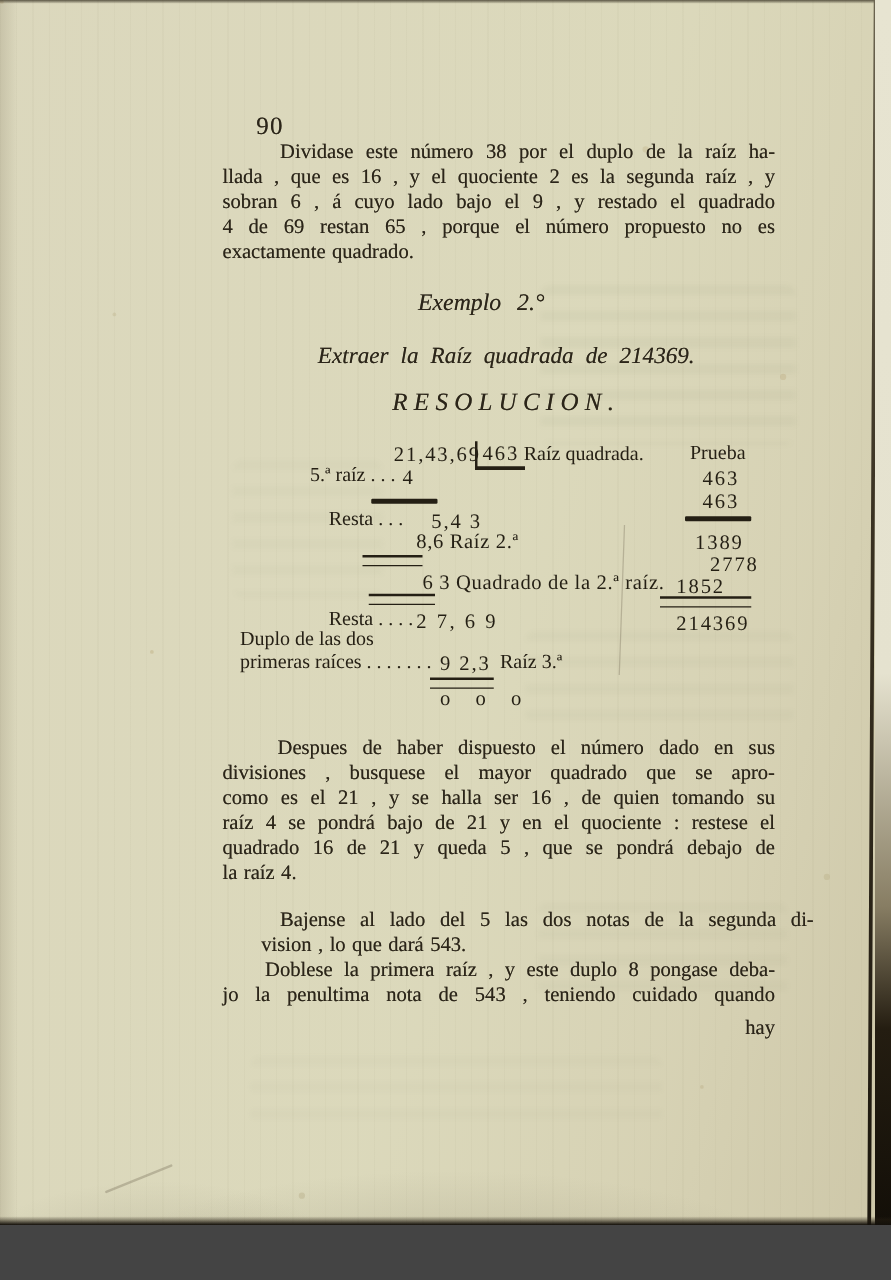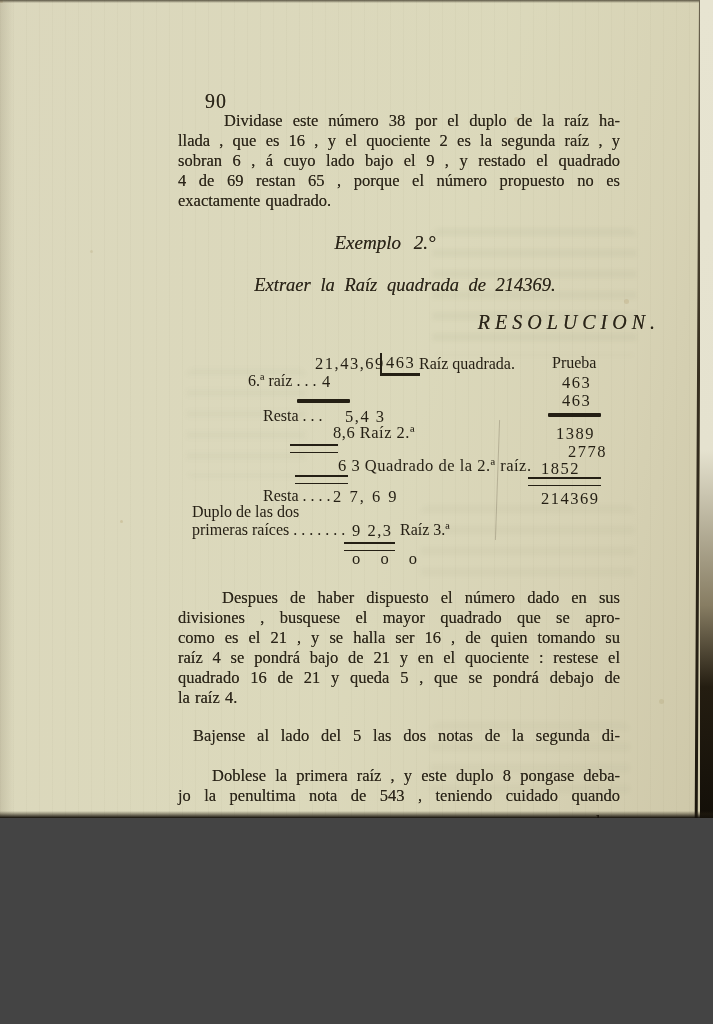--- a/index.html
+++ b/index.html
@@ -1,18 +1,18 @@
 <!DOCTYPE html>
 <html><head>
 <meta charset="utf-8">
 <style>
   html,body { margin:0; padding:0; background:#444; }
   .page {
     position:relative;
-    width:713px; height:818px;
+    width:713px; height:980px;
     margin:0 auto;
     overflow:hidden;
     font-family:"Liberation Serif", serif;
     color:#2b2519;
     background-color:#eceadb;
     background-image:
       linear-gradient(105deg, #edebdc 0%, #edecda 55%, #e8e5d2 78%, #ded9c4 100%),
       repeating-linear-gradient(90deg, rgba(120,115,90,0.035) 0 1px, rgba(0,0,0,0) 1px 13px);
     background-blend-mode:multiply;
   }
@@ -53,28 +53,28 @@
   .ghost-4 { left:430px; top:722px; width:200px; height:78px; opacity:0.4; }
   .ghost-5 { left:200px; top:845px; width:330px; height:55px; opacity:0.3; }
   
   .ink { text-shadow:0 0 0.5px rgba(43,37,25,0.65); }
   .page-number { position:absolute; left:205px; top:90px; font-size:20px; letter-spacing:1px; }
   .para { position:absolute; left:178px; width:442px; font-size:16.5px; line-height:20px; word-spacing:1px; }
   .tline { white-space:nowrap; text-align:justify; text-align-last:justify; }
   .tline-last { text-align-last:left; }
   .p1 { top:111px;font-family:Liberation Serif, serif; } .p1 .tline:first-child { text-indent:46px; }
   .p2 { top:588px; } .p2 .tline:first-child { text-indent:44px; }
-  .p3 { top:726px; } .p3 .tline:first-child { text-indent:15px; }
+  .p3 { top:726px;margin-left:31px; } .p3 .tline:first-child { text-indent:15px; }
   .p4 { top:766px; } .p4 .tline:first-child { text-indent:34px; }
   .catchword { position:absolute; left:178px; top:802px; width:442px; text-align:right;
                padding-right:0; font-size:16.5px;margin-top:10px; }
   .heading { position:absolute; white-space:nowrap; font-style:italic; }
   .h-exemplo    { left:150px; top:232px; width:470px; text-align:center; font-size:19px; word-spacing:8px; }
   .h-extract    { left:150px; top:275px; width:510px; text-align:center; font-size:18.5px; word-spacing:5px; }
-  .h-resolucion { left:150px; top:311px; width:510px; text-align:right; font-size:20px; letter-spacing:5px; }
+  .h-resolucion { left:150px; top:311px; width:510px; text-align:center; font-size:20px; letter-spacing:5px; }
   
   .calc span, .calc div { position:absolute; white-space:nowrap; }
   .c-txt { font-size:16px; color:#262015; }
   .c-num { font-size:16.5px; color:#241f14; letter-spacing:1.5px; }
   .quotient-bracket { border-left:2px solid #241f14; border-bottom:3px solid #241f14;
                       padding:0 5px 0 4px; }
   .rule-single { height:3.5px; background:#241f14; border-radius:1px; }
   .rule-double { height:6px; border-top:2.5px solid #241f14; border-bottom:1.5px solid #241f14; }
 </style>
 </head>
@@ -105,21 +105,21 @@
   <div class="heading h-exemplo ink">Exemplo  2.°</div>
   <div class="heading h-extract ink">Extraer  la Raíz quadrada de 214369.</div>
   <div class="heading h-resolucion ink">RESOLUCION.</div>
 
   <div class="calc">
 
     <span class="c-num" style="left:315px; top:354px;">21,43,69</span>
     <span class="c-num quotient-bracket" style="left:380px; top:353px;">463</span>
     <span class="c-txt" style="left:419px; top:355px;">Raíz quadrada.</span>
 
-    <span class="c-txt" style="left:248px; top:372px;">6.ª raíz . . .</span>
+    <span class="c-txt" style="left:248px; top:372px;">5.ª raíz . . .</span>
     <span class="c-num" style="left:322px; top:372px;">4</span>
     <div class="rule-single" style="left:297px; top:399px; width:53px;"></div>
 
     <span class="c-txt" style="left:263px; top:407px;">Resta . . .</span>
     <span class="c-num" style="left:345px; top:407px;">5,4 3</span>
 
     <span class="c-num" style="left:333px; top:423px; letter-spacing:0.5px;">8,6  Raíz 2.ª</span>
     <div class="rule-double" style="left:290px; top:444px; width:48px;"></div>
 
     <span class="c-num" style="left:338px; top:456px; letter-spacing:0.5px;">6 3  Quadrado de la 2.ª raíz.</span>
@@ -150,20 +150,21 @@
   <div class="para p2 ink">
       <div class="tline">Despues de haber dispuesto el número dado en sus</div>
       <div class="tline">divisiones , busquese el mayor quadrado que se apro-</div>
       <div class="tline">como es el 21 , y se halla ser 16 , de quien tomando su</div>
       <div class="tline">raíz 4 se pondrá bajo de 21 y en el quociente : restese el</div>
       <div class="tline">quadrado 16 de 21 y queda 5 , que se pondrá debajo de</div>
       <div class="tline tline-last">la raíz 4.</div>
     </div>
   <div class="para p3 ink">
       <div class="tline">Bajense al lado del 5  las dos notas de la segunda  di-</div>
+      <div class="tline tline-last">vision , lo que dará 543.</div>
     </div>
   <div class="para p4 ink">
       <div class="tline">Doblese la primera raíz , y este duplo 8 pongase deba-</div>
       <div class="tline">jo la penultima  nota de 543 , teniendo cuidado quando</div>
     </div>
 
   <div class="catchword ink">hay</div>
 
   <div class="edge-top"></div>
   <div class="edge-left"></div>

